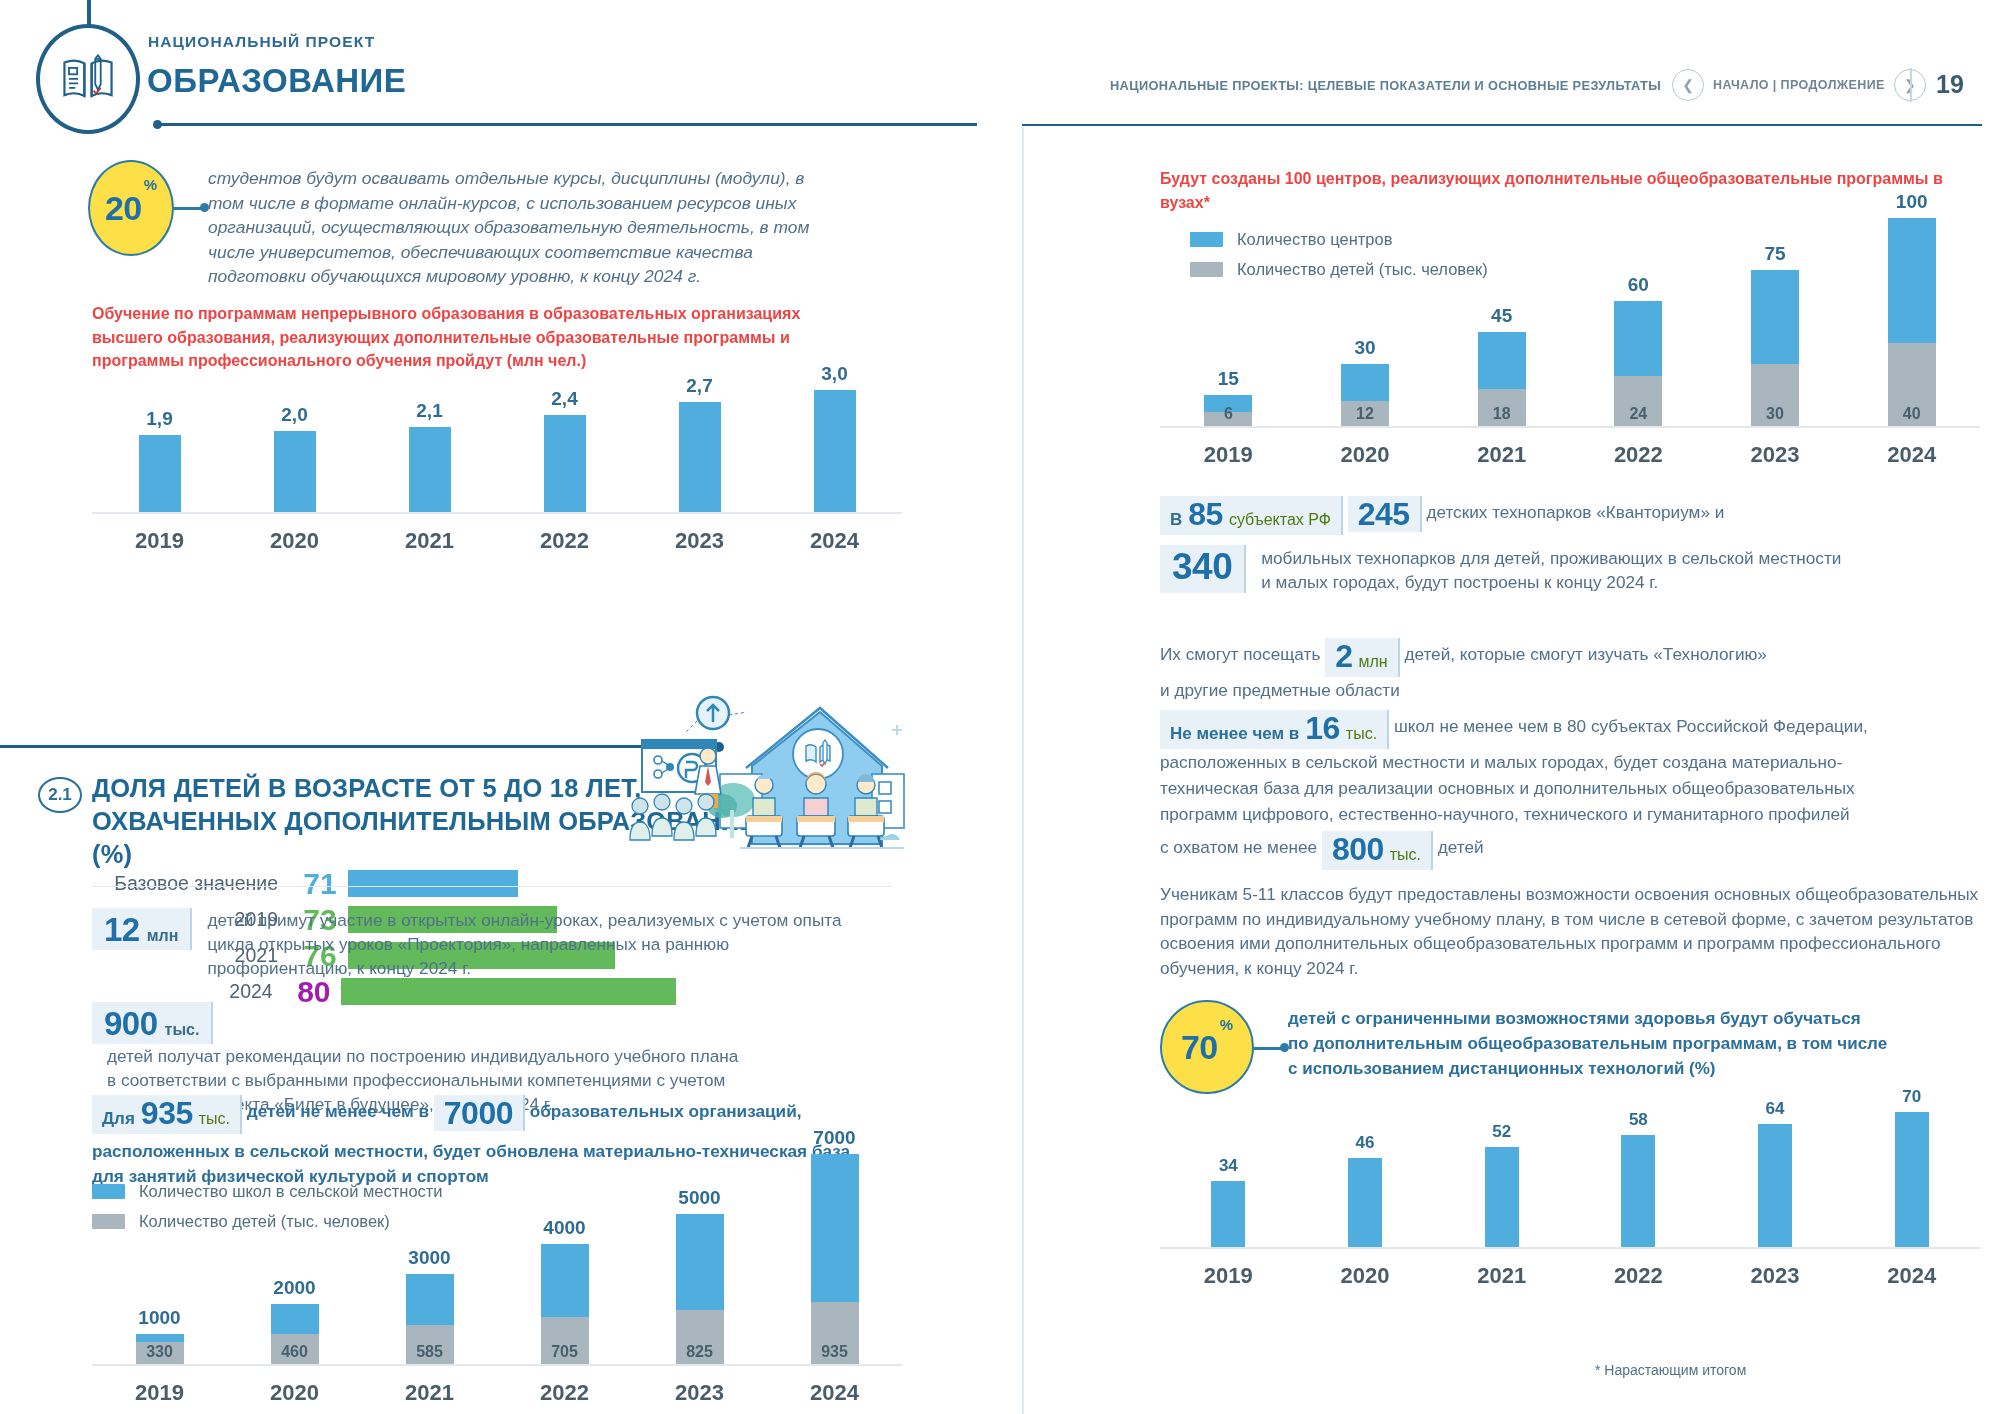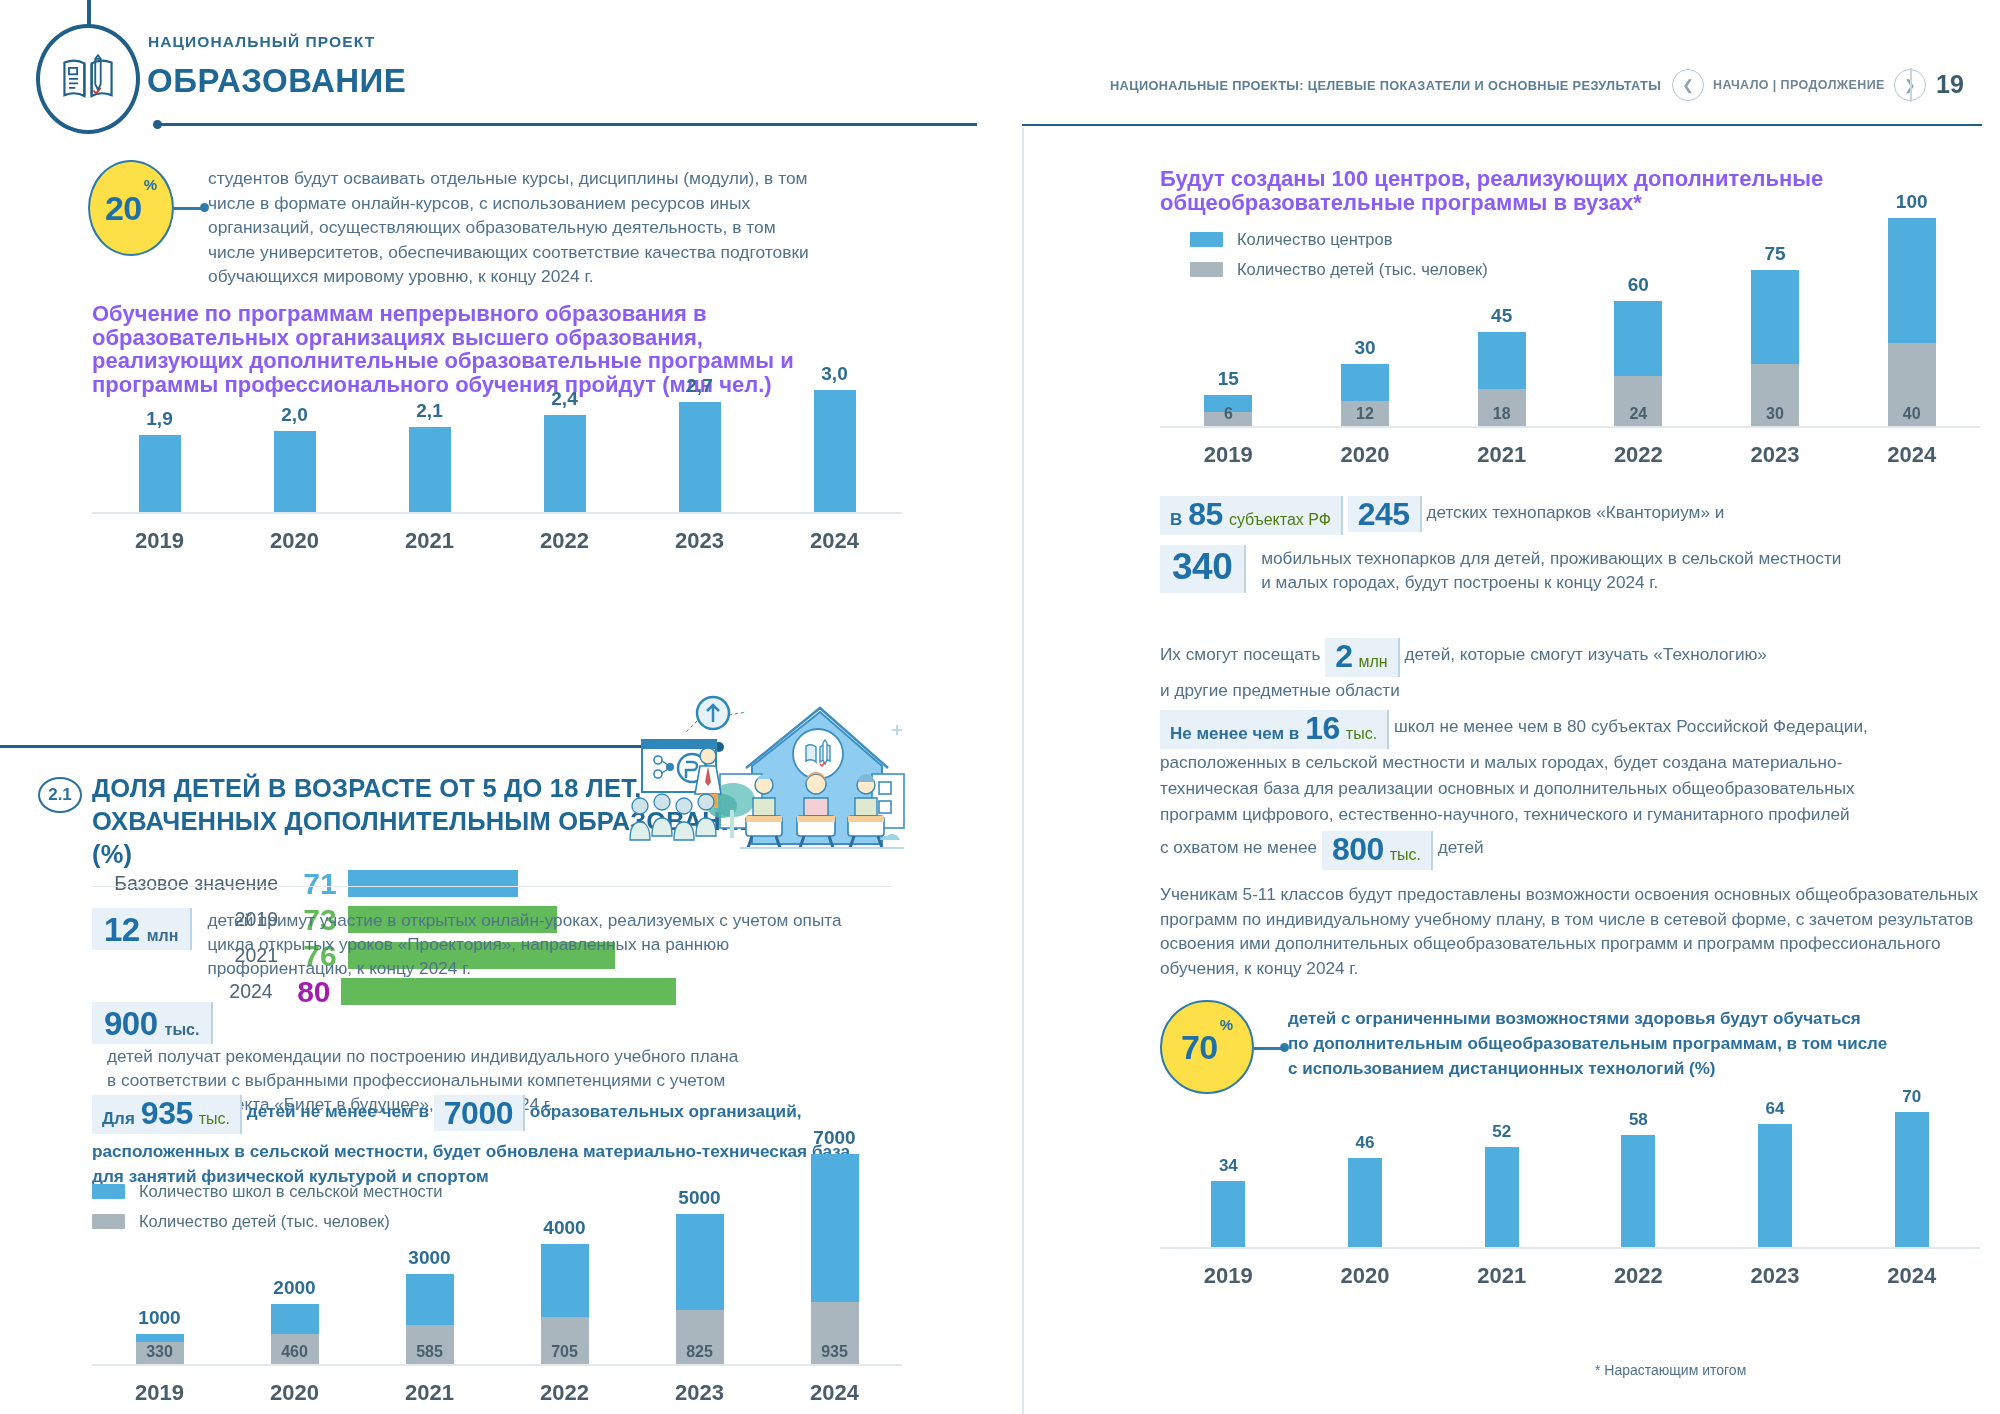--- a/index.html
+++ b/index.html
@@ -72,21 +72,21 @@
     content:""; position:absolute; left:0; top:47px; width:30px; height:2.5px; background:#2d7ba8;
   }
   .circ-conn::after{
     content:""; position:absolute; left:26px; top:43px; width:9px; height:9px;
     border-radius:50%; background:#2d7ba8;
   }
   .callout-text { font-size:17.4px; line-height:24.6px; color:#51718a; }
 
   
   .chart-head {
-    position:absolute; font-size:22px; line-height:23.5px; font-weight:700; color:#8b5cf6;
+    position:absolute; font-size:16px; line-height:23.5px; font-weight:700; color:#ef4444;
   }
 
   
   .chart { position:absolute; }
   .axis { position:absolute; left:0; bottom:46px; height:2px; background:#e2e8ed; width:100%; }
   .bars { position:absolute; left:0; right:0; bottom:48px; display:flex; align-items:flex-end; }
   .bcell { flex:1; display:flex; flex-direction:column; align-items:center; justify-content:flex-end; }
   .bval { font-size:19px; font-weight:700; color:#2f6c92; margin-bottom:5px; }
   .bar { background:#4FAEDE; }
   .xlabels { position:absolute; left:0; right:0; bottom:6px; display:flex; }
@@ -194,21 +194,21 @@
   <div class="vdiv"></div>
 
   <div class="col-left">
 
     <div class="callout" style="left:88px; top:10px; width:830px;">
       <div class="circ-val">
         <span class="num">20</span>
         <span class="pct">%</span>
       </div>
       <div class="circ-conn"></div>
-      <div class="callout-text" style="width:608px; padding-top:6px;">студентов будут осваивать отдельные курсы, дисциплины (модули), в том числе в формате онлайн-курсов, с использованием ресурсов иных организаций, осуществляющих образовательную деятельность, в том числе университетов, обеспечивающих соответствие качества подготовки обучающихся мировому уровню, к концу 2024 г.</div>
+      <div class="callout-text" style="width:608px; padding-top:6px;font-style:italic;">студентов будут осваивать отдельные курсы, дисциплины (модули), в том числе в формате онлайн-курсов, с использованием ресурсов иных организаций, осуществляющих образовательную деятельность, в том числе университетов, обеспечивающих соответствие качества подготовки обучающихся мировому уровню, к концу 2024 г.</div>
     </div>
 
     <div class="chart-head" style="left:92px; top:152px; width:730px;">Обучение по программам непрерывного образования в образовательных организациях высшего образования, реализующих дополнительные образовательные программы и программы профессионального обучения пройдут (млн чел.)</div>
 
     <div class="chart" id="chart-lifelong" style="left:92px; top:235px; width:810px; height:175px;">
       <div class="axis"></div>
       <div class="bars" style="height:130px;">
           <div class="bcell">
             <div class="bval" style="font-size: 19px;">1,9</div>
             <div class="bar" style="height: 77px; width: 42px; background: rgb(79, 174, 222);"></div>

